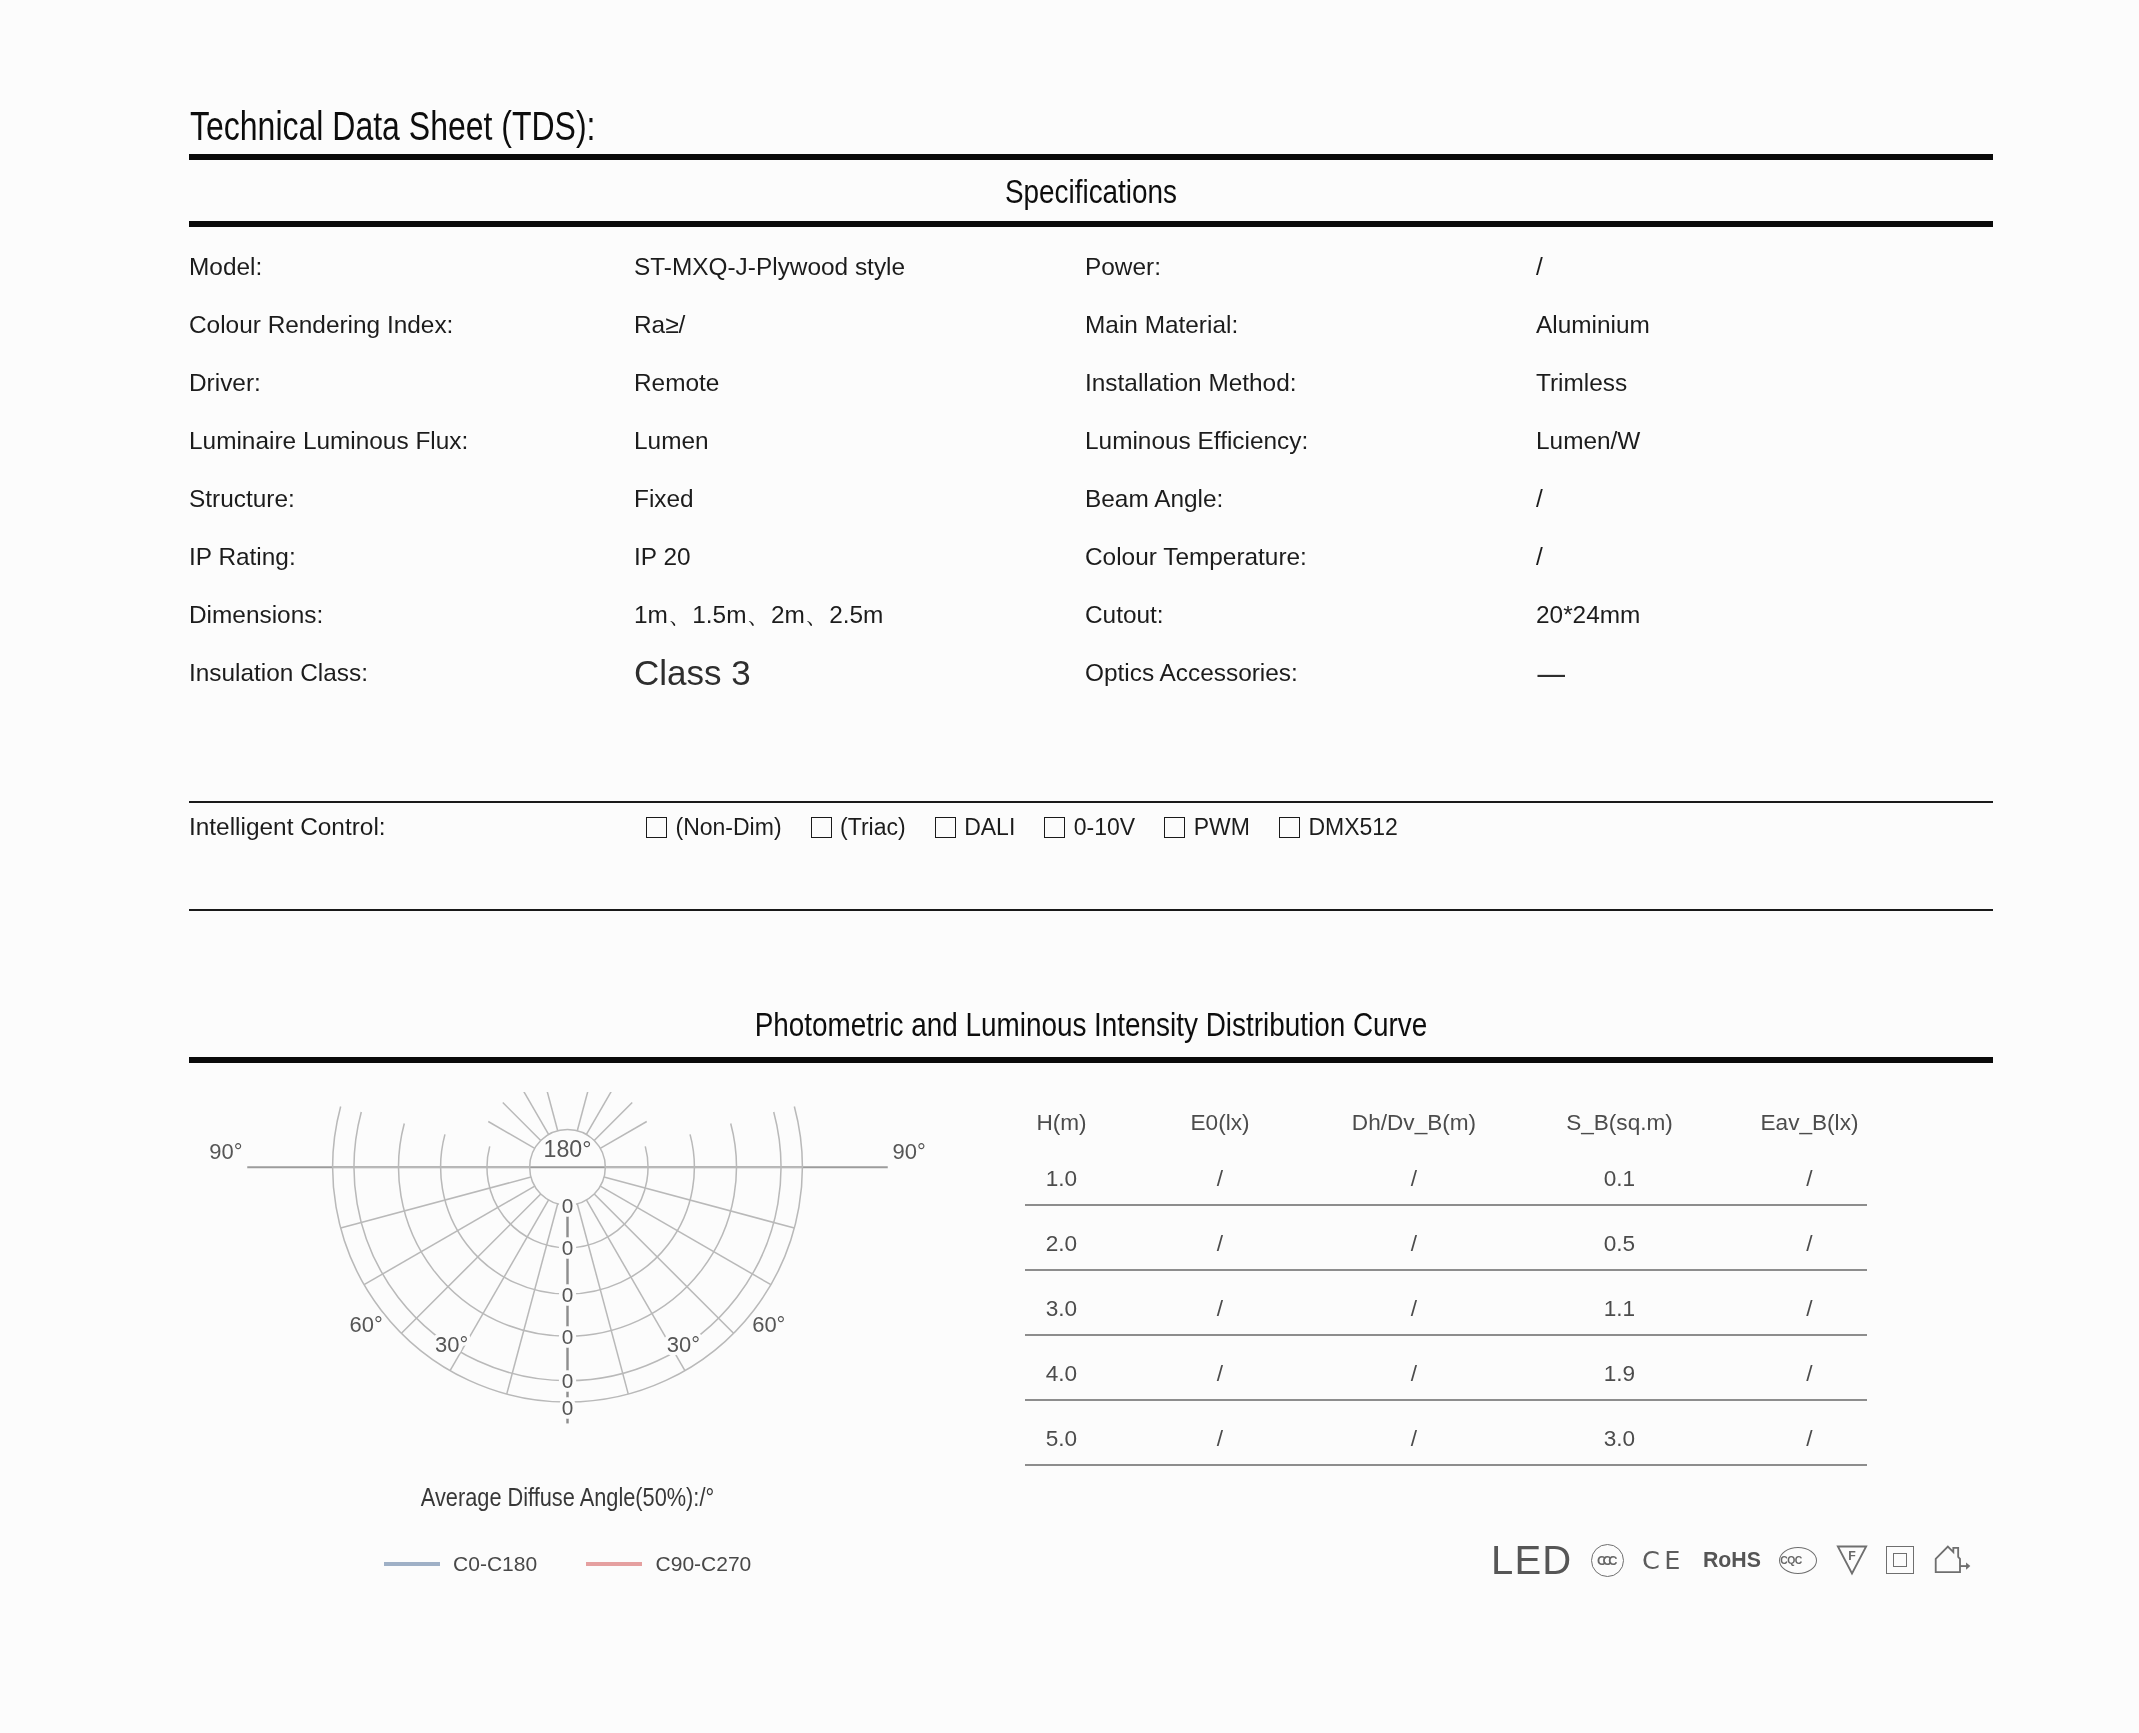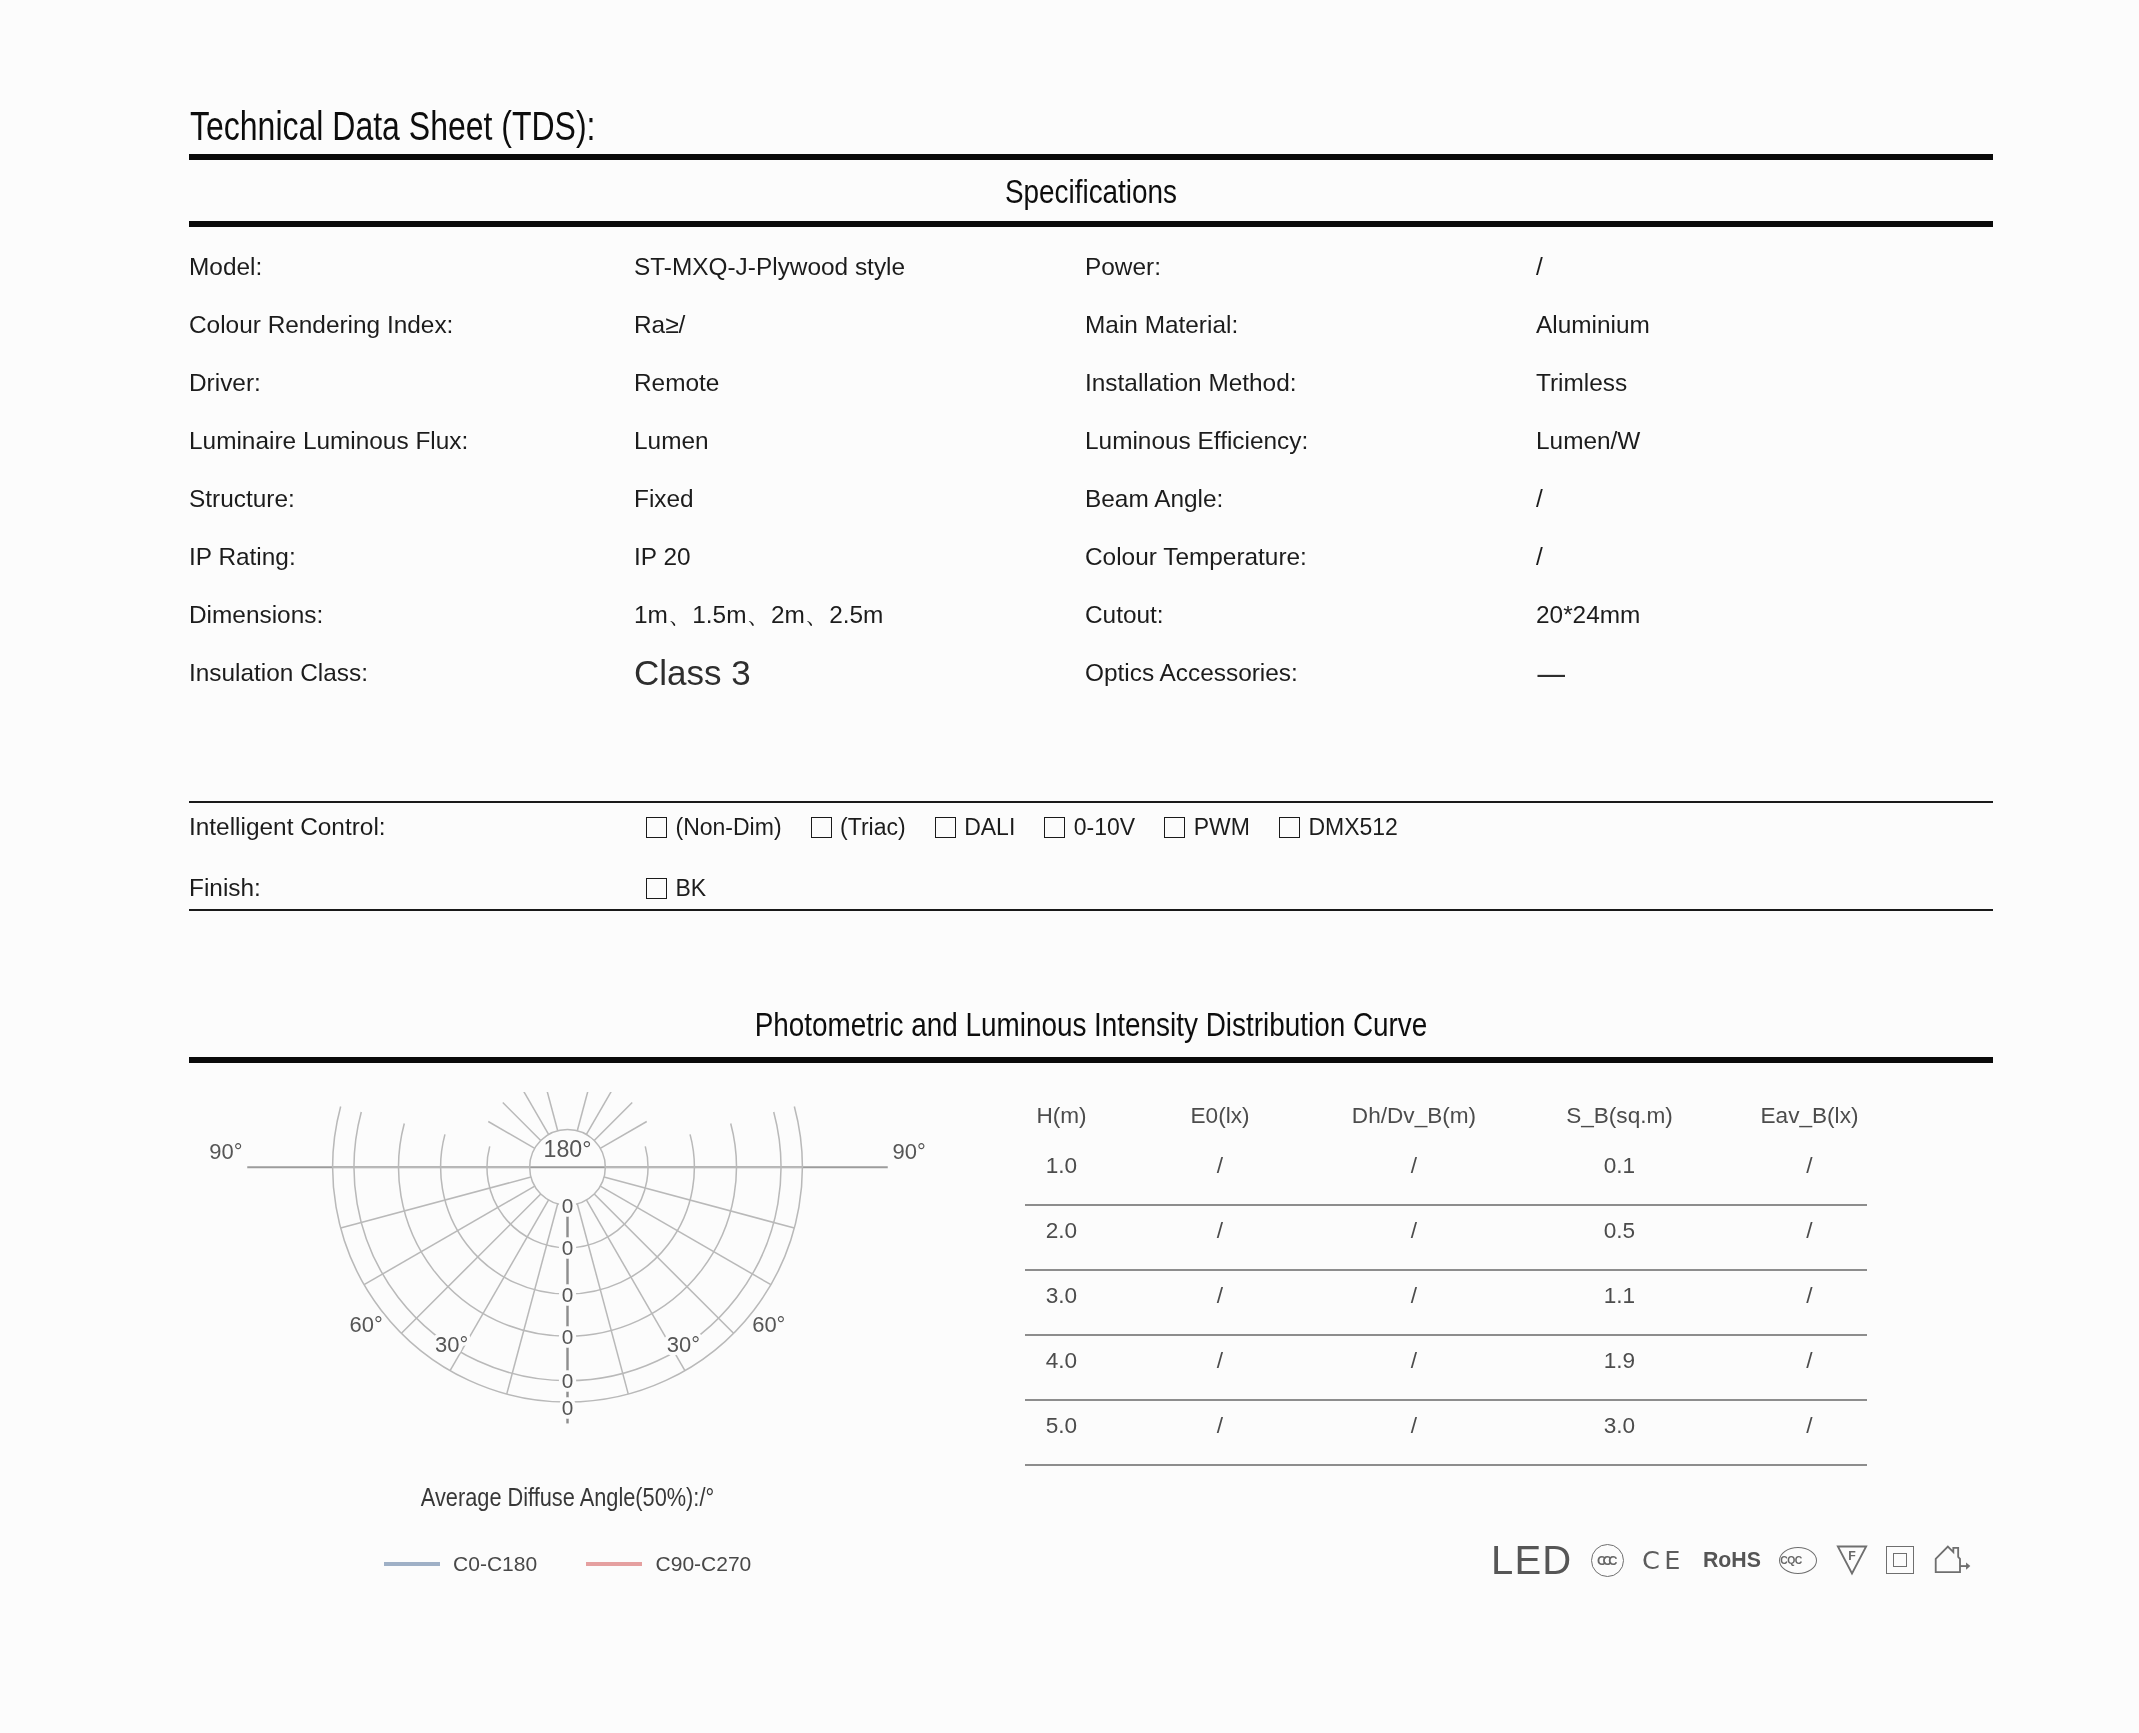--- a/index.html
+++ b/index.html
@@ -60,21 +60,21 @@
   .legend {
     position:absolute; left:171px; top:1552px; width:793px;
     display:flex; justify-content:center; align-items:center; gap:49px;
   }
   .legend-item { display:flex; align-items:center; gap:13.4px; }
   .leg-line { width:56px; height:4.3px; }
   .leg-label { font-size:21px; color:#484848; }
 
   
   .ptable { position:absolute; left:1025px; top:1095px; width:842px; color:#4c4c4c; }
-  .pt-row { display:flex; align-items:center; }
+  .pt-row { display:flex; align-items:flex-end; }
   .pt-row.head { height:46px; padding-bottom:4.9px; }
   .pt-row.data { height:65px; border-bottom:2.4px solid #8d8d8d; padding-bottom:12.2px; }
   .pt-cell { text-align:center; font-size:22.6px; white-space:nowrap; }
   .pt-cell:nth-child(1){ width:73px; }
   .pt-cell:nth-child(2){ width:244px; }
   .pt-cell:nth-child(3){ width:144px; }
   .pt-cell:nth-child(4){ width:267px; }
   .pt-cell:nth-child(5){ width:113px; }
 
   
@@ -187,29 +187,20 @@
           <span class="checkbox"></span>
           <span>PWM</span>
         </span>
         <span class="opt">
           <span class="checkbox"></span>
           <span>DMX512</span>
         </span>
       </div>
   </div>
 
-  <div class="ctrl-row" style="top:866px">
-    <span class="ctrl-label">Finish:</span>
-    <div class="opts" id="finishOpts">
-        <span class="opt">
-          <span class="checkbox"></span>
-          <span>BK</span>
-        </span>
-      </div>
-  </div>
 
   <div class="rule thin" style="top:909px"></div>
 
   <div class="section-heading" style="top:1005px">Photometric and Luminous Intensity Distribution Curve</div>
   <div class="rule thick" style="top:1057px"></div>
 
   <svg class="chart" id="polarChart" viewBox="0 0 1300 560">
       <line x1="125" y1="123" x2="1175" y2="123" stroke="#9c9c9c" stroke-width="3"></line>
       <circle cx="650" cy="123" r="62" fill="none" stroke="#b9b9b9" stroke-width="2.5"></circle>
       <path d="M 522.497790929843 88.83588604646724 A 132 132 0 1 0 777.502209070157 88.83588604646724" fill="none" stroke="#b9b9b9" stroke-width="2.5"></path>

